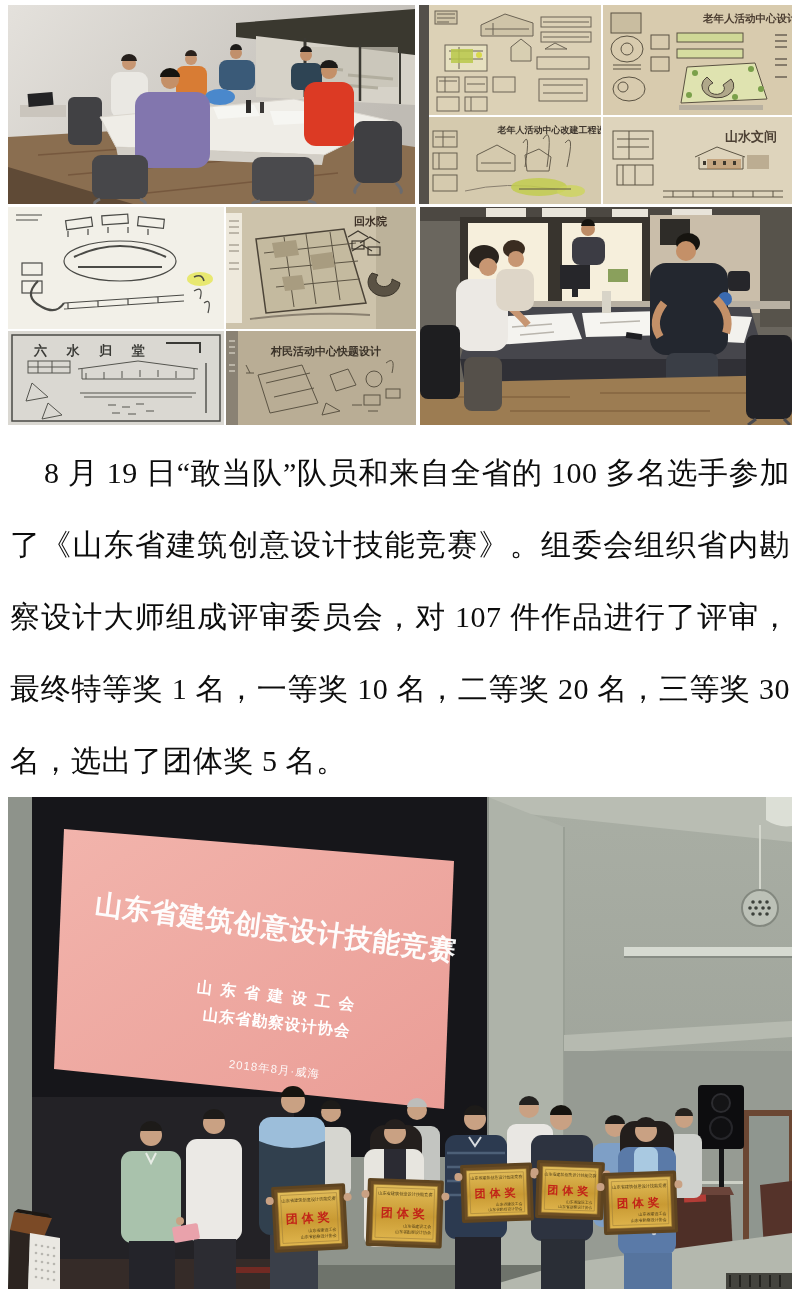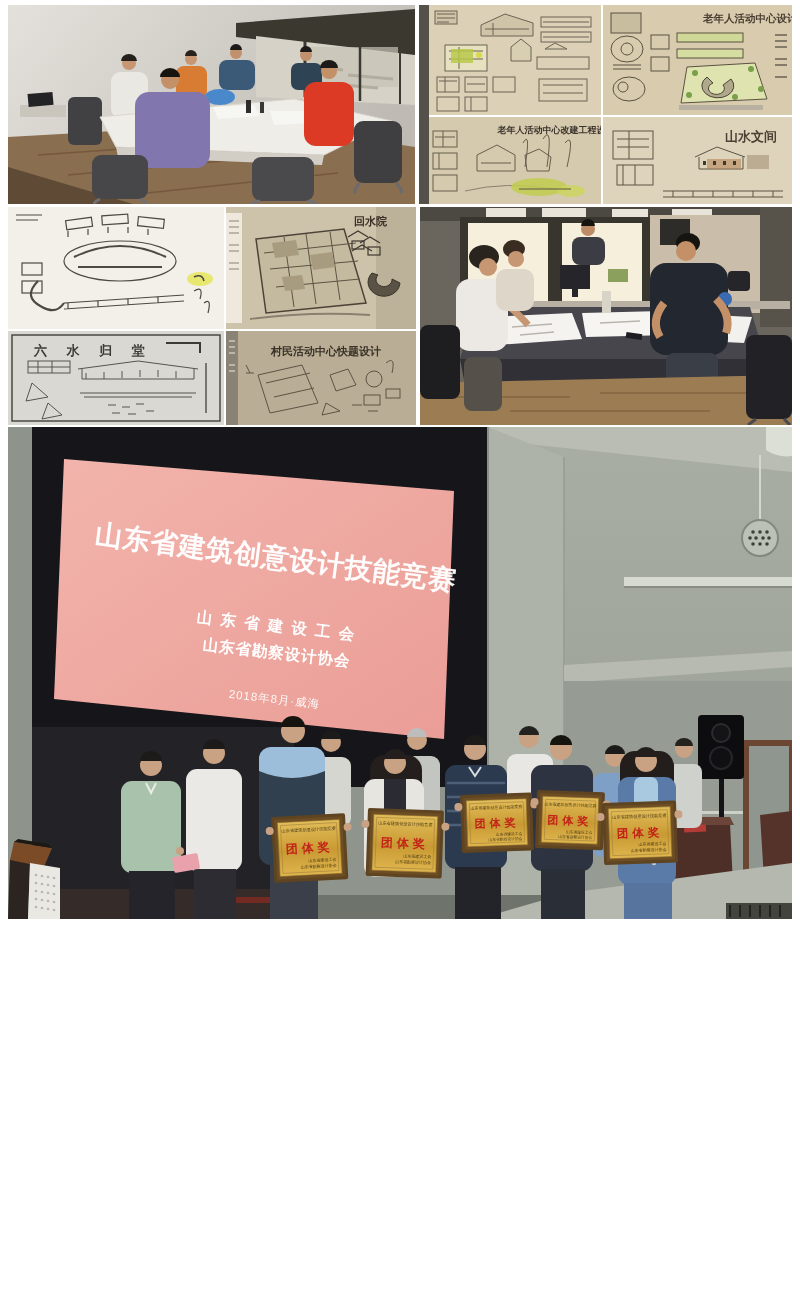--- a/index.html
+++ b/index.html
@@ -322,20 +322,21 @@
 
       <polygon points="0,176 372,168 372,218 0,218" fill="#9c7c52"></polygon>
       <path d="M30,190 h120 M180,186 h150 M90,204 h200" stroke="#8a6a44" stroke-width="2" fill="none"></path>
       <rect x="0" y="118" width="40" height="74" rx="8" fill="#1e1e20"></rect>
       <rect x="326" y="128" width="46" height="84" rx="8" fill="#222226"></rect>
       <path d="M336,212 l-8,6 M364,212 l6,6" stroke="#4a4a4e" stroke-width="3"></path>
       <rect x="44" y="150" width="38" height="54" rx="8" fill="#55504a"></rect>
     </svg>
   </div>
 
+  <p class="body-text">8 月 19 日“敢当队”队员和来自全省的 100 多名选手参加了《山东省建筑创意设计技能竞赛》。组委会组织省内勘察设计大师组成评审委员会，对 107 件作品进行了评审，最终特等奖 1 名，一等奖 10 名，二等奖 20 名，三等奖 30 名，选出了团体奖 5 名。</p>
 
   <svg class="photo-bottom" width="784" height="492" viewBox="0 0 784 492">
     <defs>
       <linearGradient id="pinkg" x1="0" y1="0" x2="1" y2="1">
         <stop offset="0" stop-color="#f2b4ac"></stop>
           <stop offset="1" stop-color="#ea9d96"></stop>
       </linearGradient>
       <linearGradient id="goldg" x1="0" y1="0" x2="0" y2="1">
         <stop offset="0" stop-color="#e2bd5a"></stop>
           <stop offset="0.55" stop-color="#c99a33"></stop>

